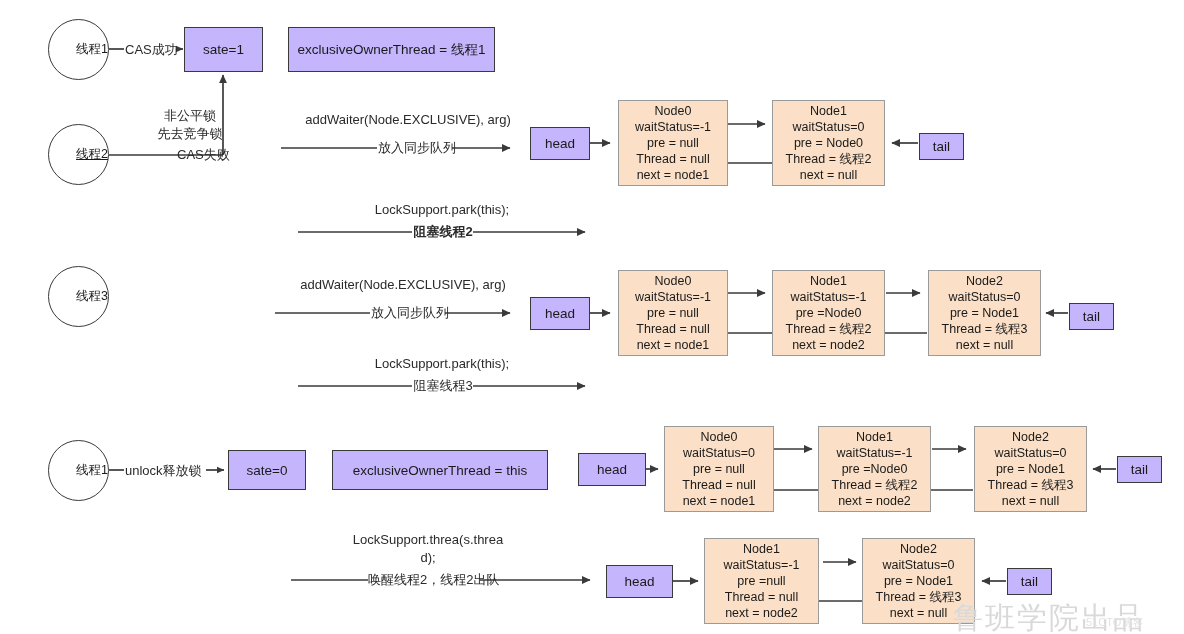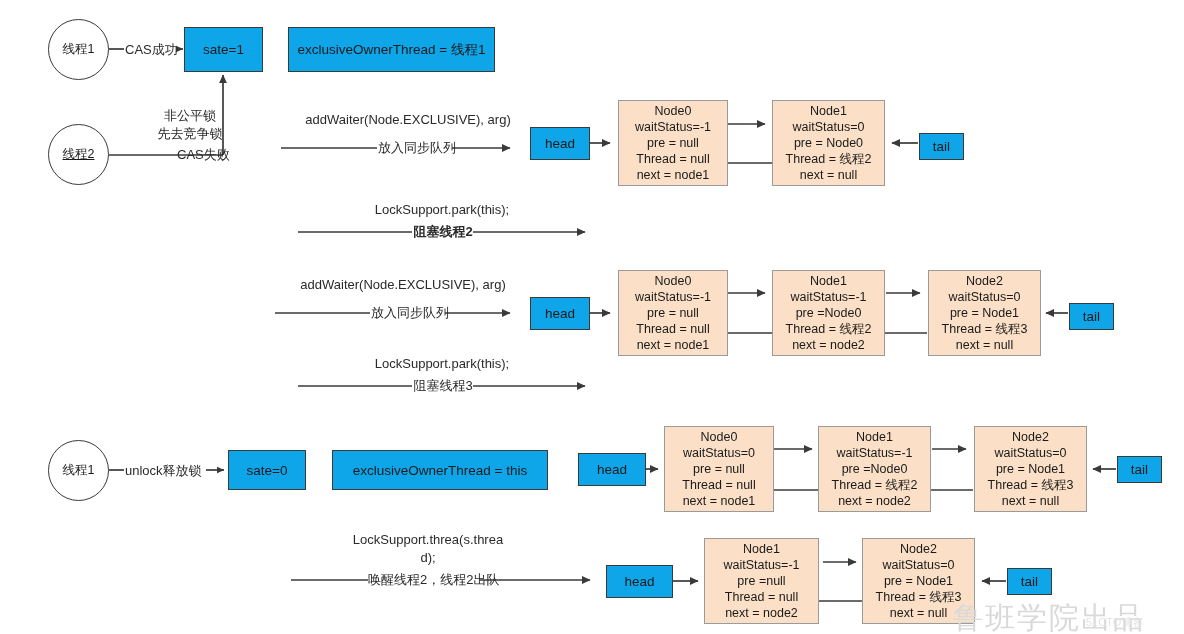--- a/index.html
+++ b/index.html
@@ -27,31 +27,31 @@
   }
 
   
   .thread-circle {
     position: absolute;
     border: 1.6px solid #3a3a3a;
     border-radius: 50%;
     background: #ffffff;
     display: flex;
     align-items: center;
-    justify-content: center;
+    justify-content: flex-end;
     font-size: 12.5px;
     color: #1a1a1a;
     box-sizing: border-box;
   }
 
   
   .wbox {
     position: absolute;
     border: 1.8px solid #3a3a3a;
-    background: #0ea5e9;
+    background: #c4b5fd;
     display: flex;
     align-items: center;
     justify-content: center;
     font-size: 13.5px;
     color: #1a1a1a;
     box-sizing: border-box;
     text-align: center;
   }
 
   
@@ -229,20 +229,23 @@
     <div class="ln">next = null</div>
   </div>
 
   <div class="wbox" style="left:919px; top:133px; width:45px; height:27px;">
     <span>tail</span>
   </div>
 
   <div class="lbl c" style="left:300px; top:202px; width:284px;">LockSupport.park(this);</div>
   <div class="lbl c" style="left:412px; top:223px; width:62px;font-weight:bold;">阻塞线程2</div>
 
+  <div class="thread-circle" style="left:48px; top:266px; width:61px; height:61px;">
+    <span>线程3</span>
+  </div>
 
   <div class="lbl c" style="left:278px; top:277px; width:250px;">addWaiter(Node.EXCLUSIVE), arg)</div>
   <div class="lbl c" style="left:371px; top:304px; width:75px;">放入同步队列</div>
 
   <div class="wbox" style="left:530px; top:297px; width:60px; height:33px;">
     <span>head</span>
   </div>
 
   <div class="node" style="left:618px; top:270px; width:110px; height:86px;">
     <div class="ln">Node0</div>

